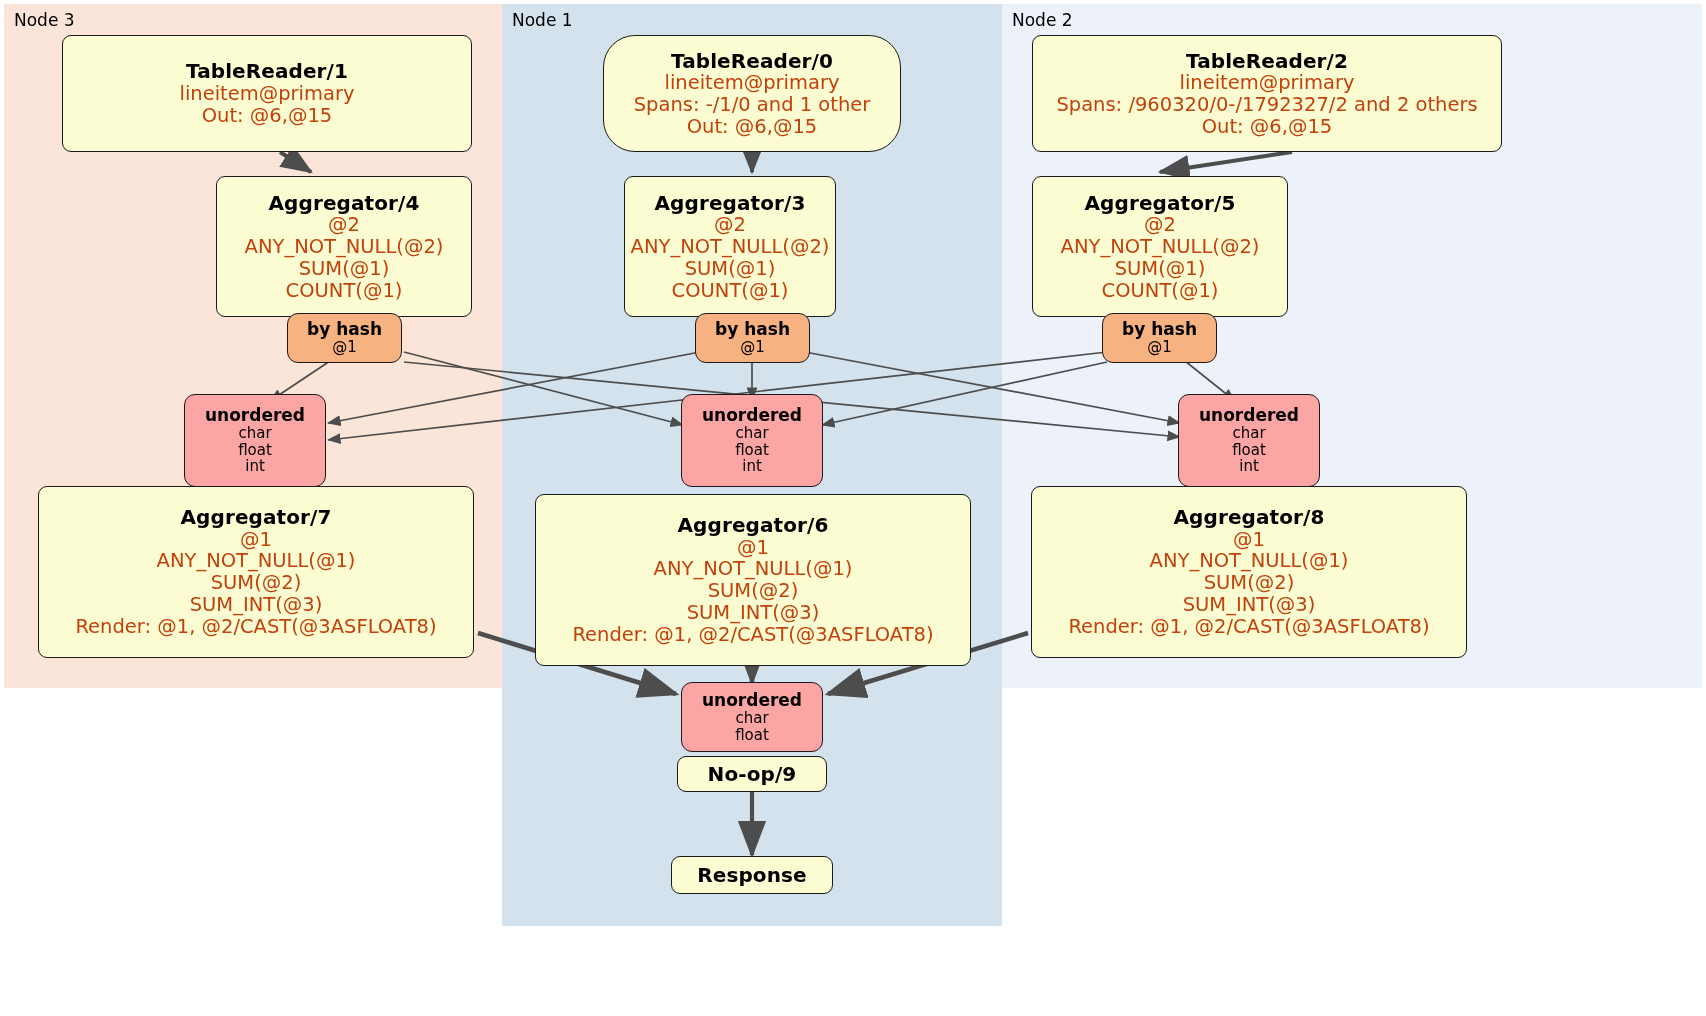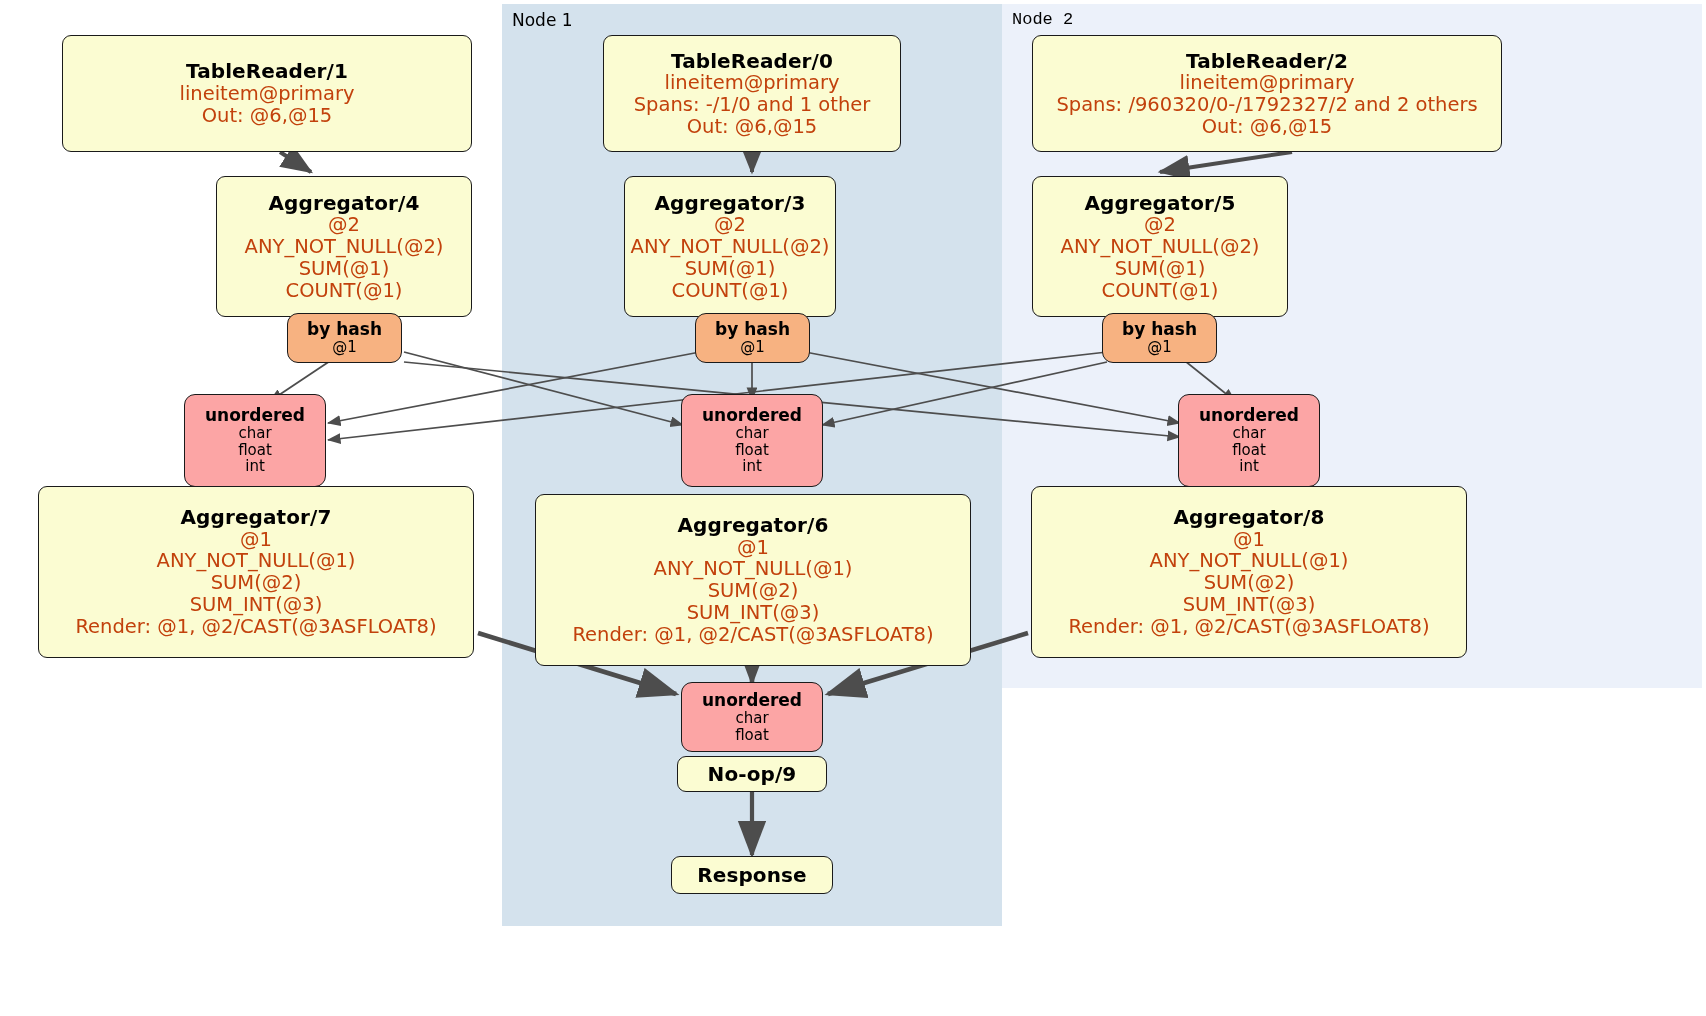--- a/index.html
+++ b/index.html
@@ -81,26 +81,29 @@
     font-size: 15px;
     color: #000;
     white-space: nowrap;
   }
 </style>
 </head>
 <body>
 
 <div id="canvas">
 
+  <div class="node-panel" style="left:4px; top:4px; width:498px; height:684px; background:#fbe5d9;">
+    <div class="node-panel-label">Node 3</div>
+  </div>
 
   <div class="node-panel" style="left:502px; top:4px; width:500px; height:922px; background:#d4e2ed;">
     <div class="node-panel-label">Node 1</div>
   </div>
 
-  <div class="node-panel" style="left:1002px; top:4px; width:700px; height:684px; background:#ecf1fa;font-family:Liberation Mono, monospace;">
+  <div class="node-panel" style="left:1002px; top:4px; width:700px; height:684px; background:#ecf1fa;">
     <div class="node-panel-label">Node 2</div>
   </div>
 
   <svg class="edges" viewBox="0 0 1706 1016" xmlns="http://www.w3.org/2000/svg">
     <defs>
       <marker id="ah" markerWidth="9" markerHeight="9" refX="7.4" refY="3.2" orient="auto" markerUnits="strokeWidth">
         <path d="M0,0 L8,3.2 L0,6.4 z" fill="#4d4d4d"></path>
       </marker>
       <marker id="ahT" markerWidth="11" markerHeight="11" refX="8.2" refY="3.4" orient="auto" markerUnits="strokeWidth">
         <path d="M0,0 L9,3.4 L0,6.8 z" fill="#4d4d4d"></path>
@@ -170,21 +173,21 @@
 
   <div class="box box-proc" style="left:38px; top:486px; width:436px; height:172px;">
     <div class="title">Aggregator/7</div>
     <div class="detail">@1</div>
     <div class="detail">ANY_NOT_NULL(@1)</div>
     <div class="detail">SUM(@2)</div>
     <div class="detail">SUM_INT(@3)</div>
     <div class="detail">Render: @1, @2/CAST(@3ASFLOAT8)</div>
   </div>
 
-  <div class="box box-proc" style="left:603px; top:35px; width:298px; height:117px;">
+  <div class="box box-proc" style="left:603px; top:35px; width:298px; height:117px;border-radius:32px;">
     <div class="title">TableReader/0</div>
     <div class="detail">lineitem@primary</div>
     <div class="detail">Spans: -/1/0 and 1 other</div>
     <div class="detail">Out: @6,@15</div>
   </div>
 
   <div class="box box-proc" style="left:624px; top:176px; width:212px; height:141px;">
     <div class="title">Aggregator/3</div>
     <div class="detail">@2</div>
     <div class="detail">ANY_NOT_NULL(@2)</div>

